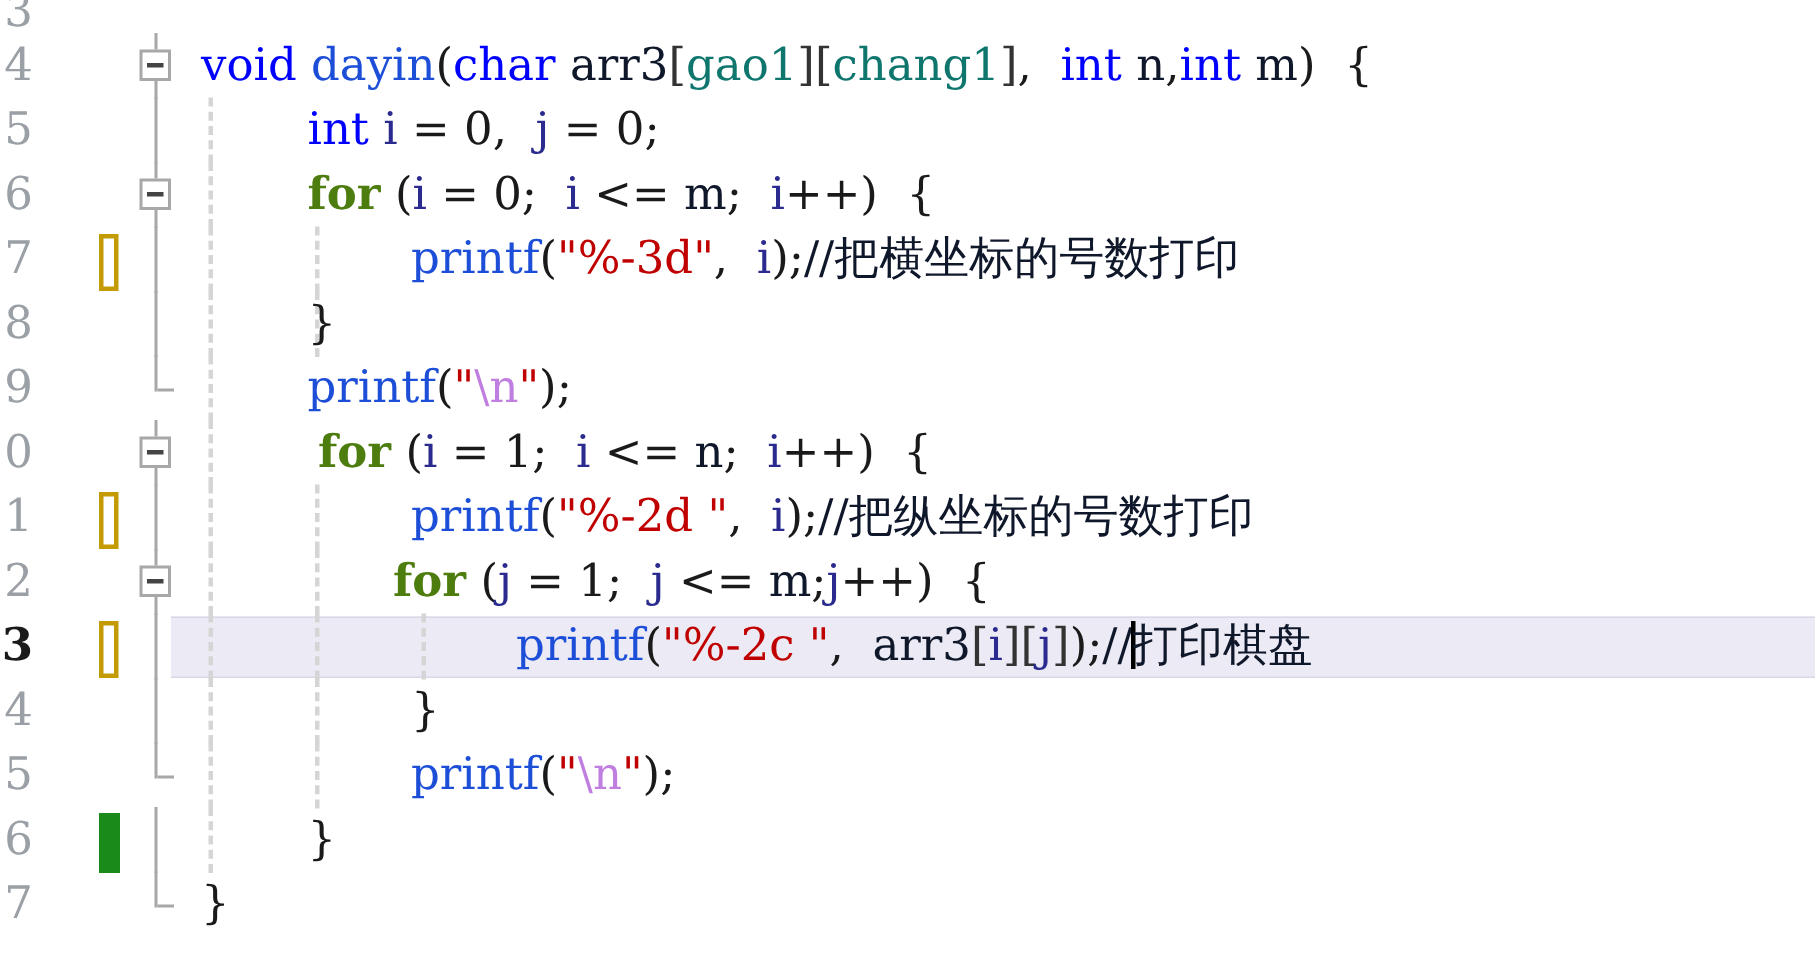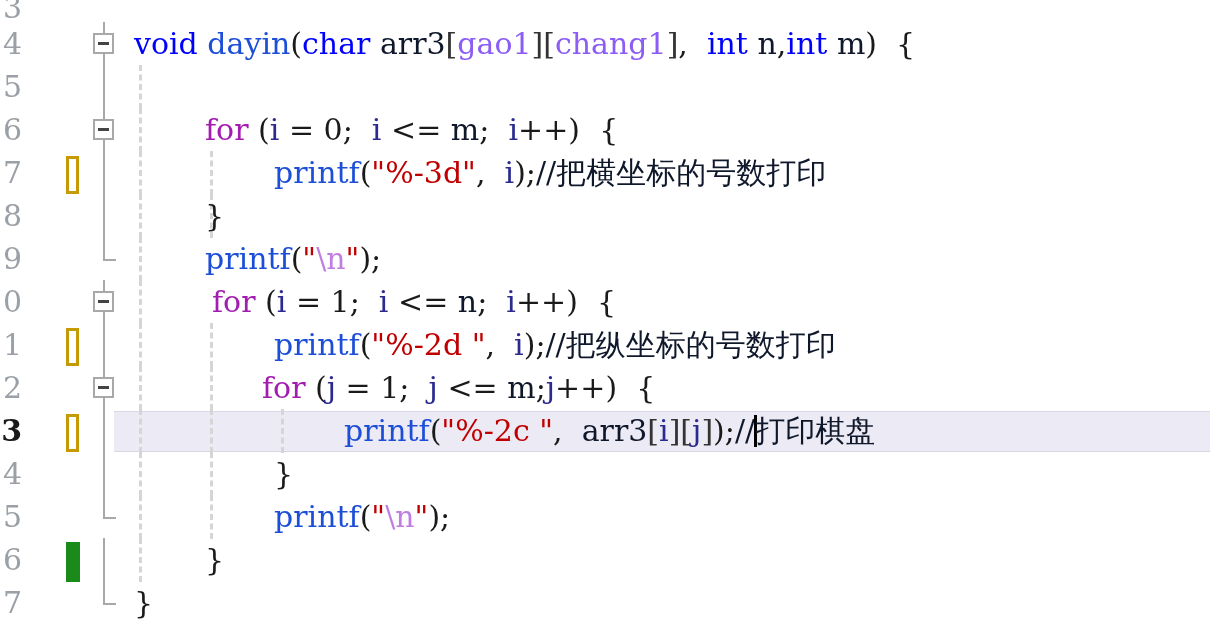--- a/index.html
+++ b/index.html
@@ -120,25 +120,25 @@
     left: 134px; top: 2px;
     font-family: "DejaVu Serif", "Liberation Serif", serif;
     font-size: 30px;
     line-height: 40px;
     white-space: pre;
     letter-spacing: 0px;
   }
 
   
   .kw    { color: #0000ff; }   
-  .ctl   { color: #a21caf; }   
+  .ctl   { color: #4d7c0f; font-weight: bold; }   
   .fn    { color: #1d4ed8; }   
   .id    { color: #0f172a; }   
   .var   { color: #2b2b8f; }   
-  .mac   { color: #8b5cf6; }   
+  .mac   { color: #0f766e; }   
   .str   { color: #c00000; }   
   .esc   { color: #c07fe0; }   
   .cmt   { color: #0f172a; }   
   .pun   { color: #1a1a1a; }   
   .brk   { color: #333333; }
 
   
   .caret {
     display: inline-block;
     width: 0;
@@ -171,20 +171,21 @@
     <div class="lineno">4</div>
     <div class="foldline"></div>
     <div class="foldbox"></div>
     <div class="code"><span class="kw">void</span><span class="pun"> </span><span class="fn">dayin</span><span class="pun">(</span><span class="kw">char</span><span class="pun"> </span><span class="id">arr3</span><span class="brk">[</span><span class="mac">gao1</span><span class="brk">][</span><span class="mac">chang1</span><span class="brk">]</span><span class="pun">,  </span><span class="kw">int</span><span class="pun"> </span><span class="id">n</span><span class="pun">,</span><span class="kw">int</span><span class="pun"> </span><span class="id">m</span><span class="pun">)  {</span></div>
   </div>
 
   <div class="row" style="top:65px;">
     <div class="lineno">5</div>
     <div class="foldline"></div>
     <div class="iguide ig1"></div>
+    <div class="code" style="left:205px;"><span class="kw">int</span><span class="pun"> </span><span class="var">i</span><span class="pun"> = 0,  </span><span class="var">j</span><span class="pun"> = 0;</span></div>
   </div>
 
   <div class="row" style="top:108px;">
     <div class="lineno">6</div>
     <div class="foldline"></div>
     <div class="foldbox"></div>
     <div class="iguide ig1"></div>
     <div class="code" style="left:205px;"><span class="ctl">for</span><span class="pun"> (</span><span class="var">i</span><span class="pun"> = 0;  </span><span class="var">i</span><span class="pun"> &lt;= </span><span class="id">m</span><span class="pun">;  </span><span class="var">i</span><span class="pun">++)  {</span></div>
   </div>
 

